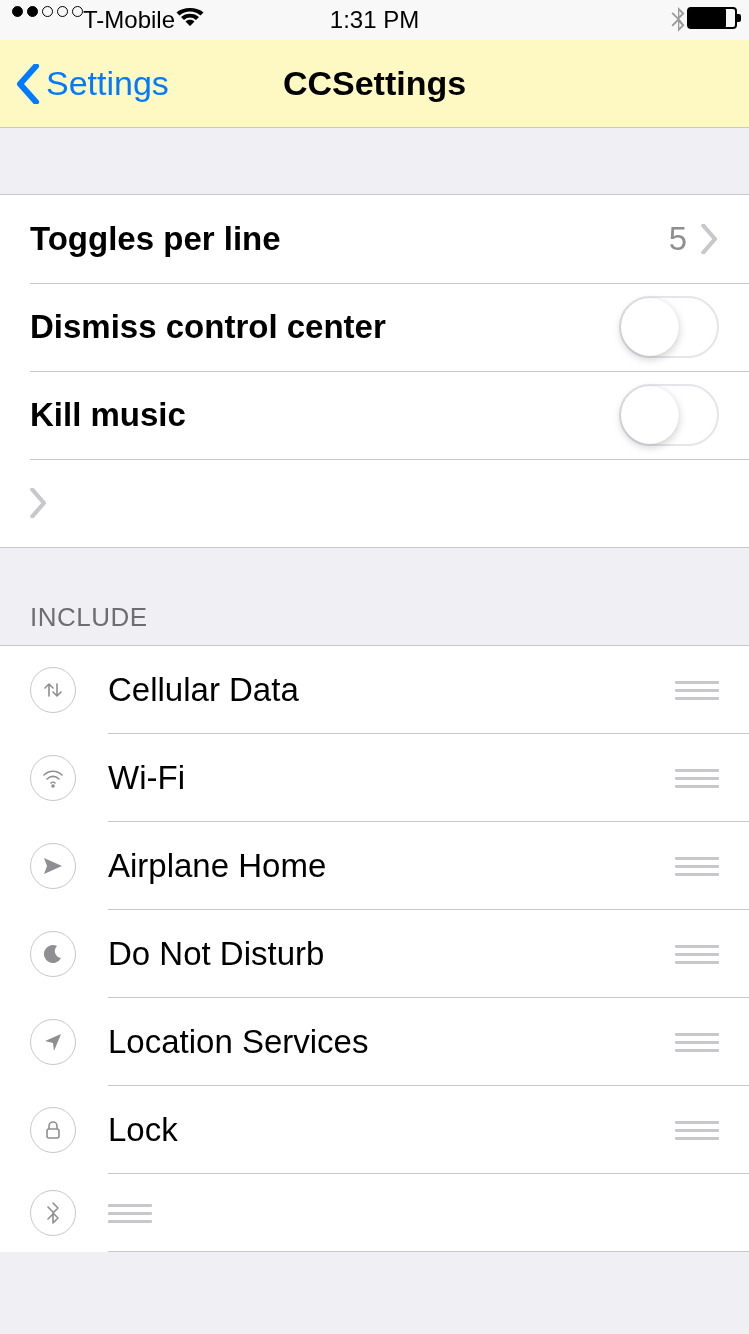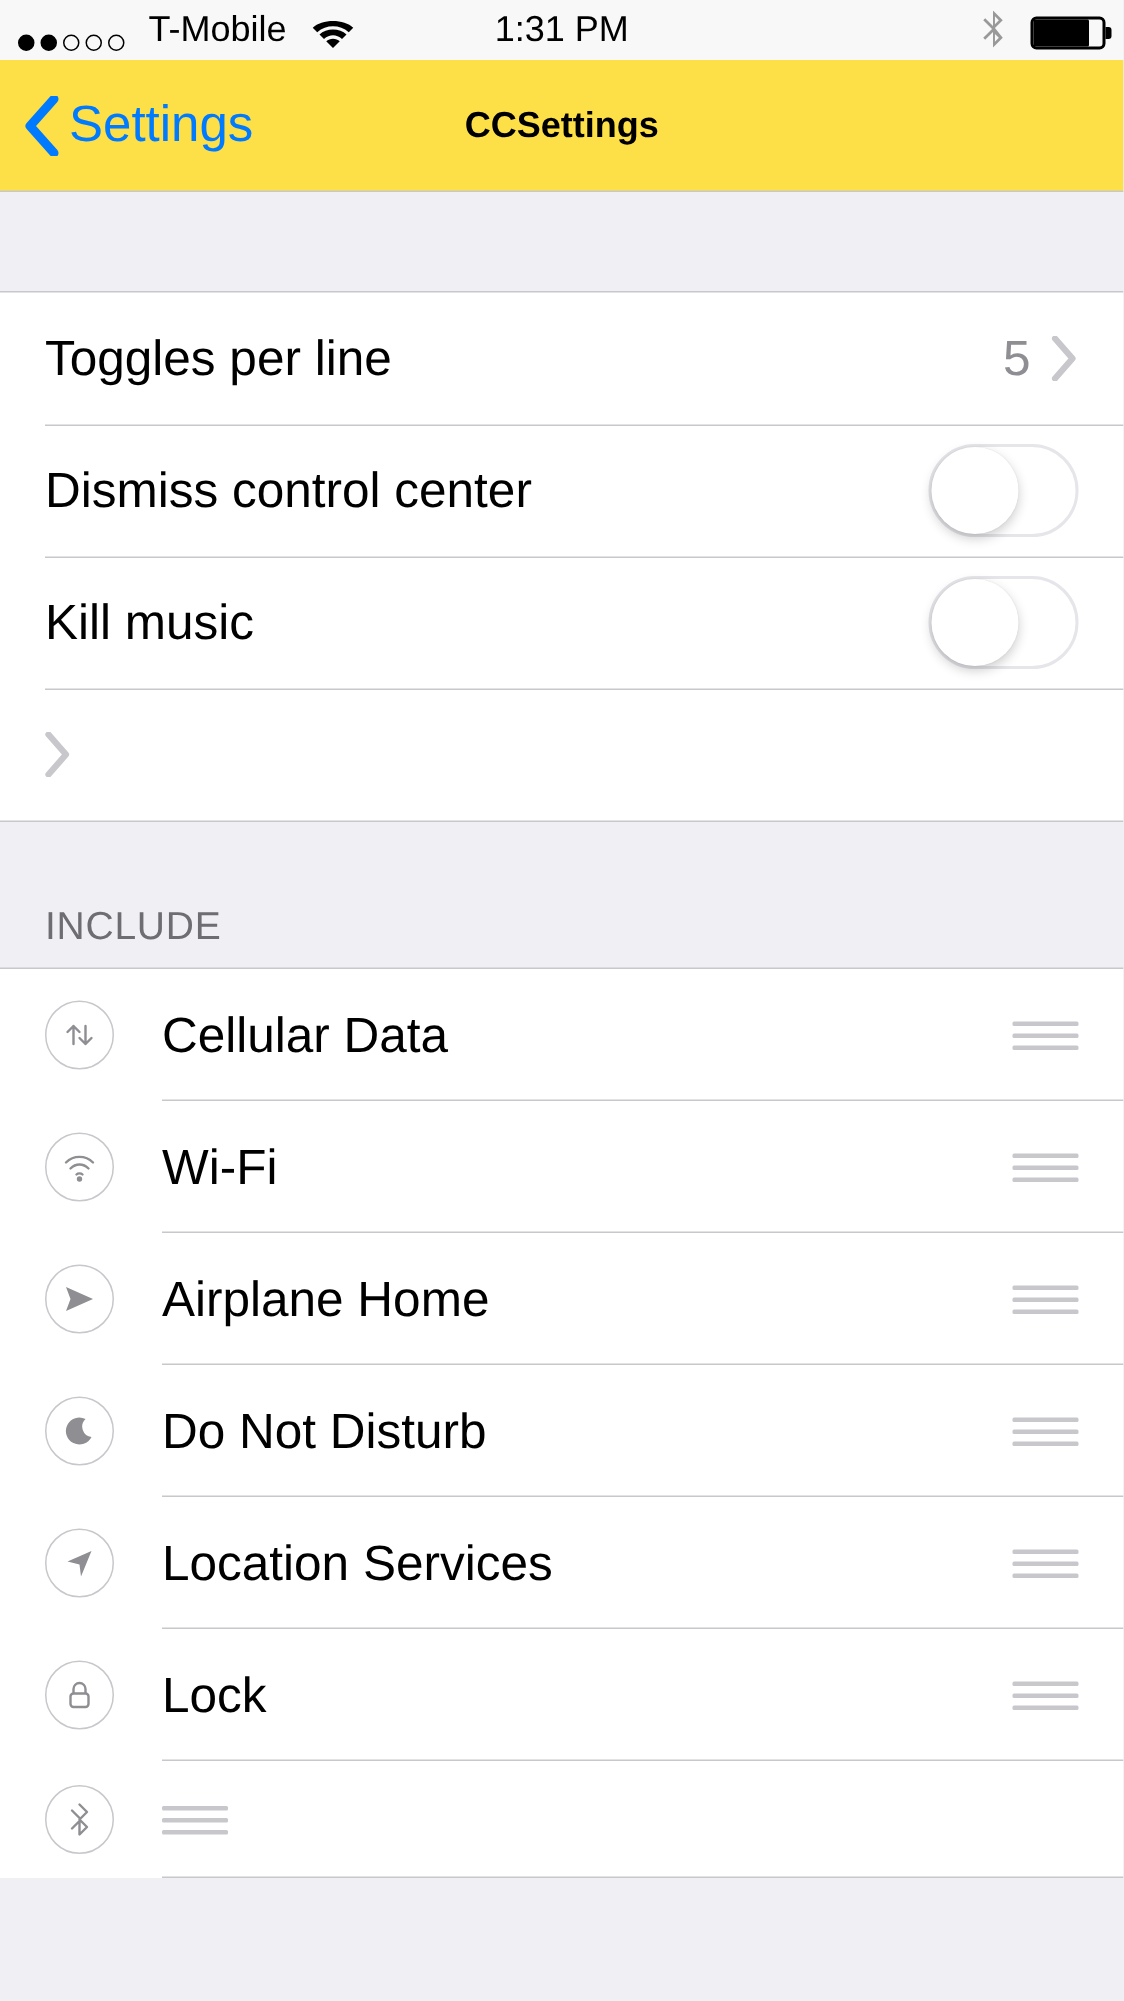--- a/index.html
+++ b/index.html
@@ -14,62 +14,62 @@
     .status-bar {
       height: 40px;
       background: #f8f8f8;
       display: flex;
       align-items: center;
       justify-content: space-between;
       padding: 0 12px;
       font-size: 24px;
       font-weight: 500;
     }
-    .status-left, .status-right { display: flex; align-items: flex-end; gap: 16px; }
+    .status-left, .status-right { display: flex; align-items: flex-start; gap: 0; }
     .status-center { position: absolute; left: 50%; transform: translateX(-50%); font-weight: 400; }
     .signal-dots { display: flex; gap: 4px; align-items: center; }
     .dot { width: 11px; height: 11px; border-radius: 50%; border: 1.5px solid #000; }
     .dot.filled { background: #000; }
     .wifi-svg { width: 30px; height: 22px; }
     .bt-svg { width: 18px; height: 26px; fill: #999; }
     .battery { width: 50px; height: 22px; border: 2px solid #000; border-radius: 4px; position: relative; }
     .battery::after { content: ""; position: absolute; right: -6px; top: 5px; width: 4px; height: 8px; background: #000; border-radius: 0 2px 2px 0; }
     .battery-fill { background: #000; height: 100%; width: 80%; border-radius: 1px; }
 
     
     .nav-bar {
       height: 88px;
-      background: #fde047;
+      background: #fef9c3;
       border-bottom: 1px solid #c8c7cc;
       display: flex;
       align-items: center;
       position: relative;
     }
     .back-btn { display: flex; align-items: center; color: #007aff; font-size: 34px; padding-left: 16px; cursor: pointer; }
     .back-chevron { width: 24px; height: 40px; margin-right: 6px; }
-    .nav-title { position: absolute; left: 50%; transform: translateX(-50%); font-size: 24px; font-weight: 600; color: #000; }
+    .nav-title { position: absolute; left: 50%; transform: translateX(-50%); font-size: 34px; font-weight: 600; color: #000; }
 
     
     .group-gap { height: 66px; }
     .group-header { padding: 10px 30px 12px; font-size: 26px; color: #6d6d72; letter-spacing: 0.5px; }
     .cell-group { background: #fff; border-top: 1px solid #c8c7cc; border-bottom: 1px solid #c8c7cc; }
     .cell {
       display: flex;
       align-items: center;
       min-height: 88px;
       padding: 0 30px;
       font-size: 33px;
       color: #000;
       position: relative;
     }
     .cell + .cell::before {
       content: "";
       position: absolute; top: 0; left: 30px; right: 0; height: 1px; background: #c8c7cc;
     }
-    .cell .label { flex: 1; }
+    .cell .label { flex: 1; font-weight: bold; }
     .cell .value { color: #8e8e93; font-size: 33px; margin-right: 14px; }
     .disclosure { width: 18px; height: 30px; stroke: #c7c7cc; }
 
     
     .switch { width: 100px; height: 62px; border-radius: 31px; border: 2px solid #e5e5ea; background: #fff; position: relative; }
     .switch .knob { width: 58px; height: 58px; border-radius: 50%; background: #fff; box-shadow: 0 3px 8px rgba(0,0,0,0.2), 0 0 1px rgba(0,0,0,0.1); position: absolute; top: 0; left: 0; }
 
     
     .include-cell {
       display: flex;

